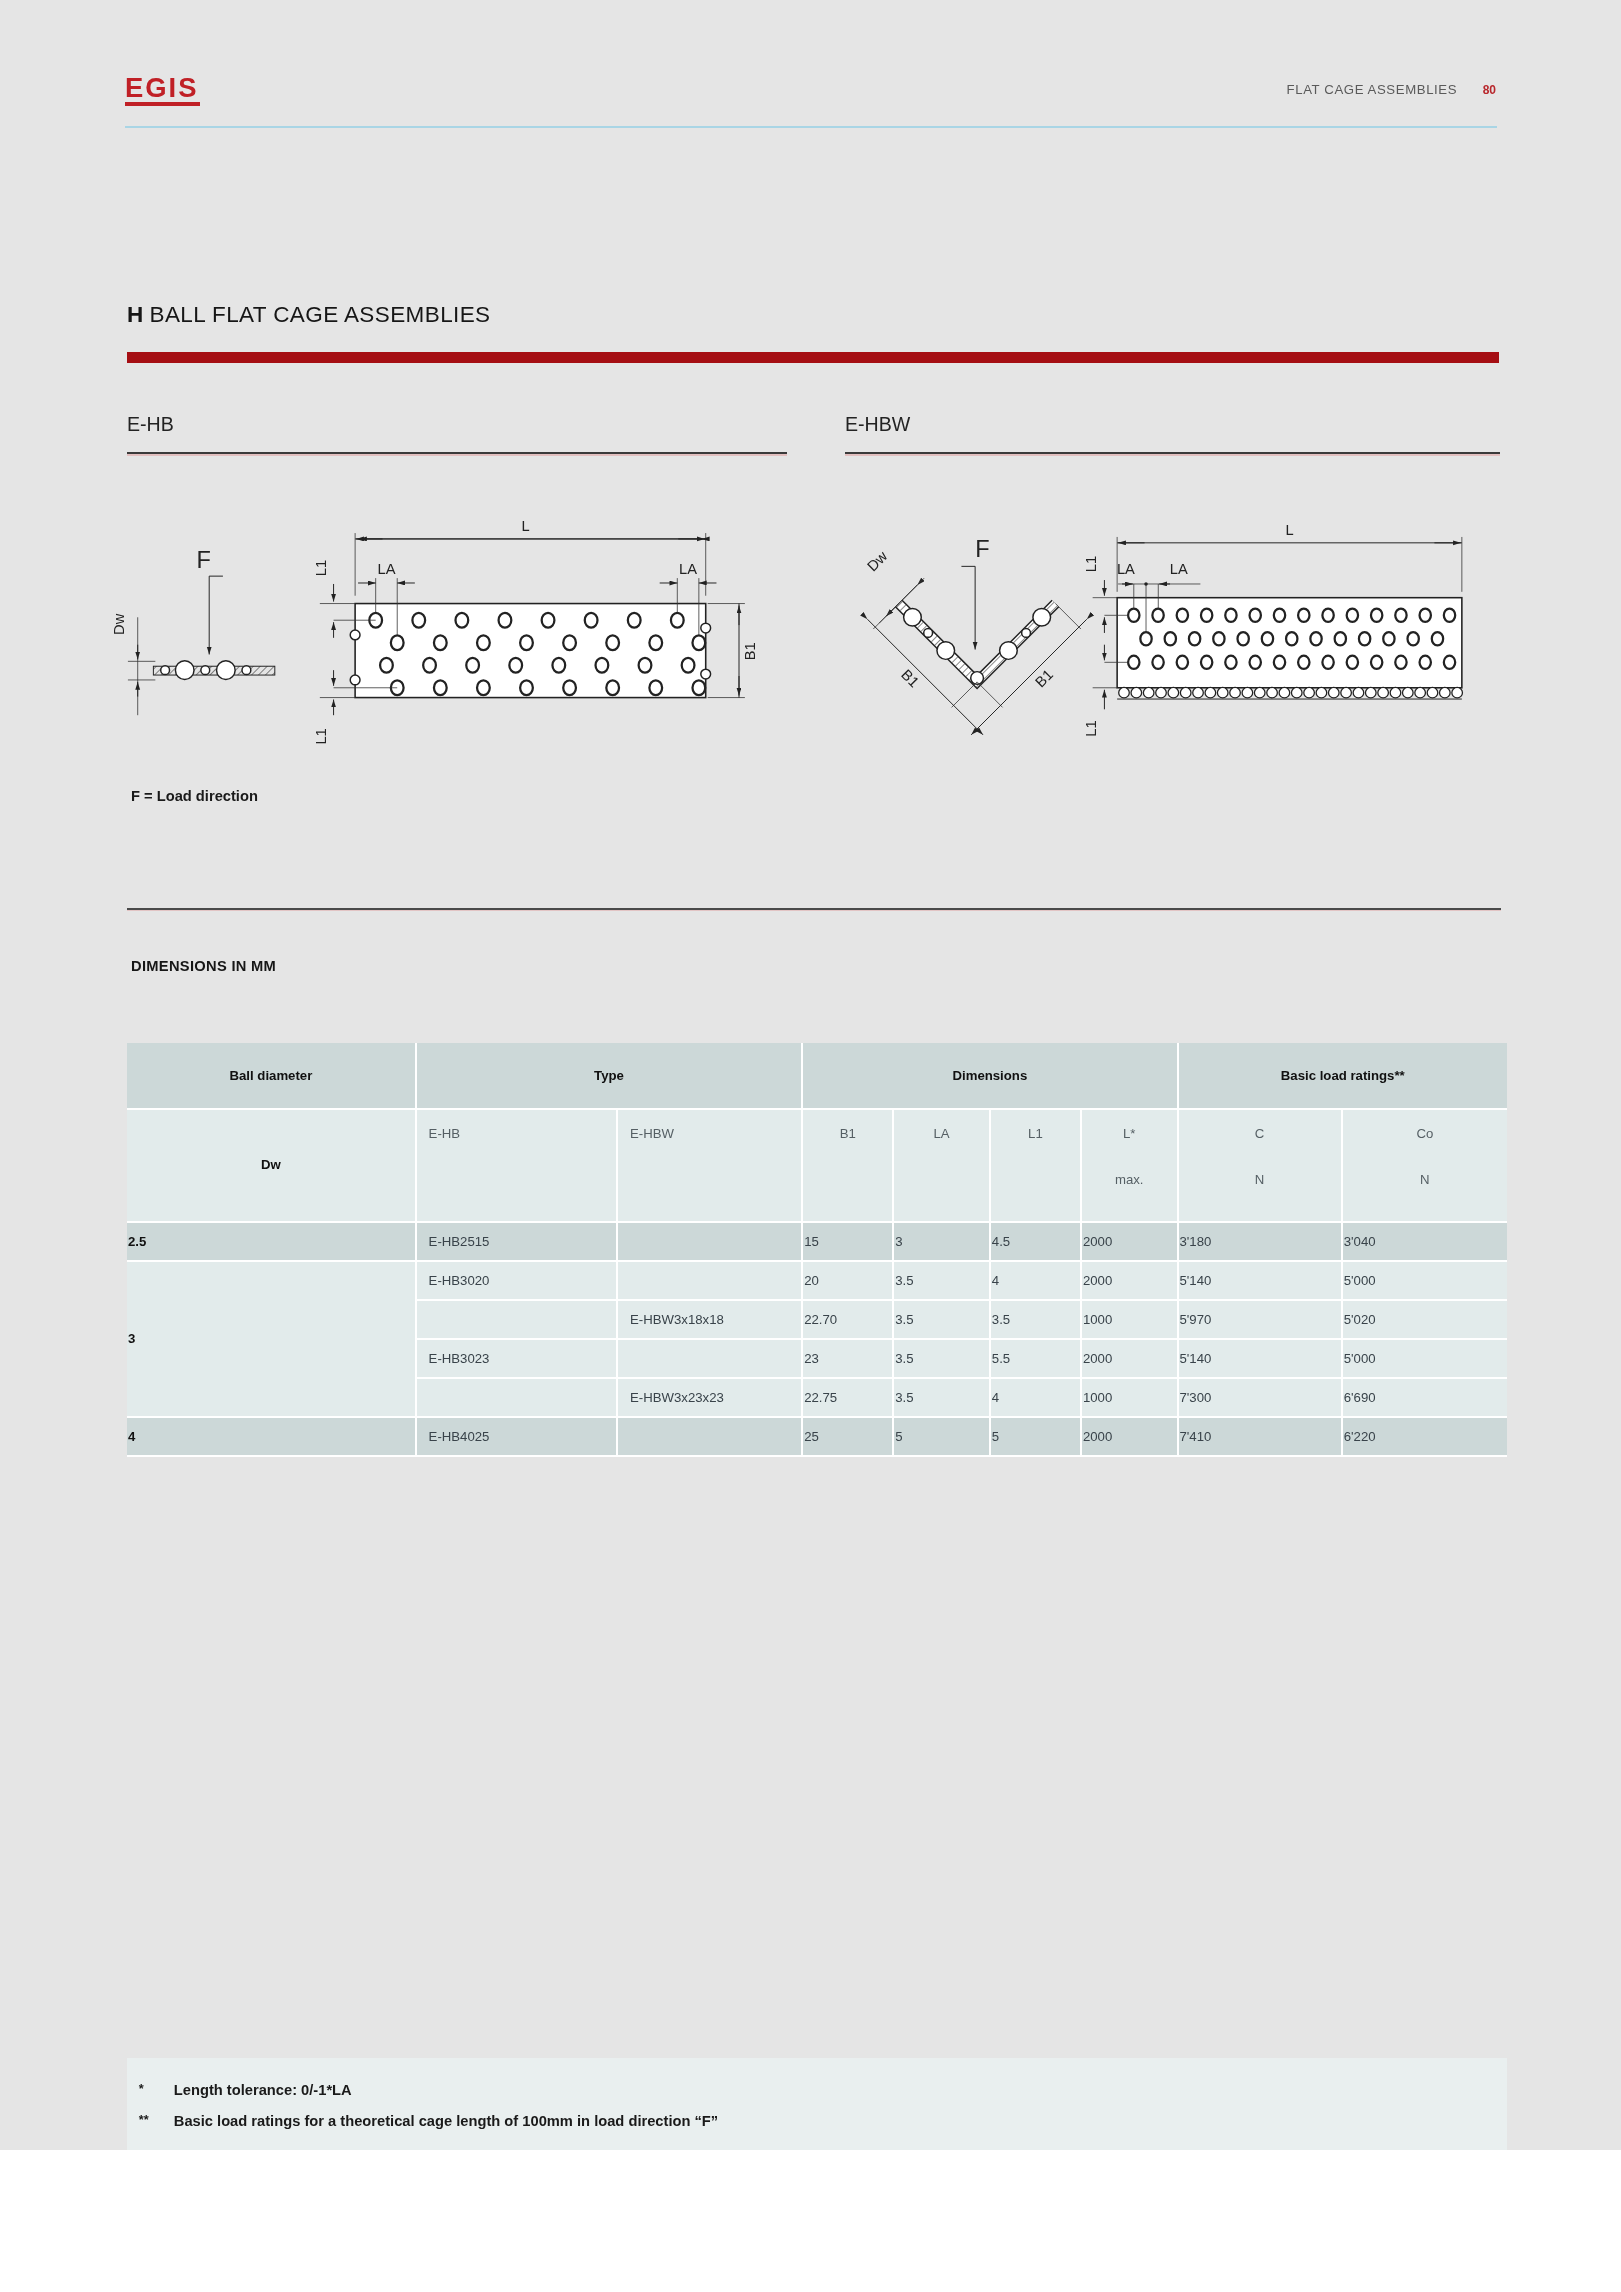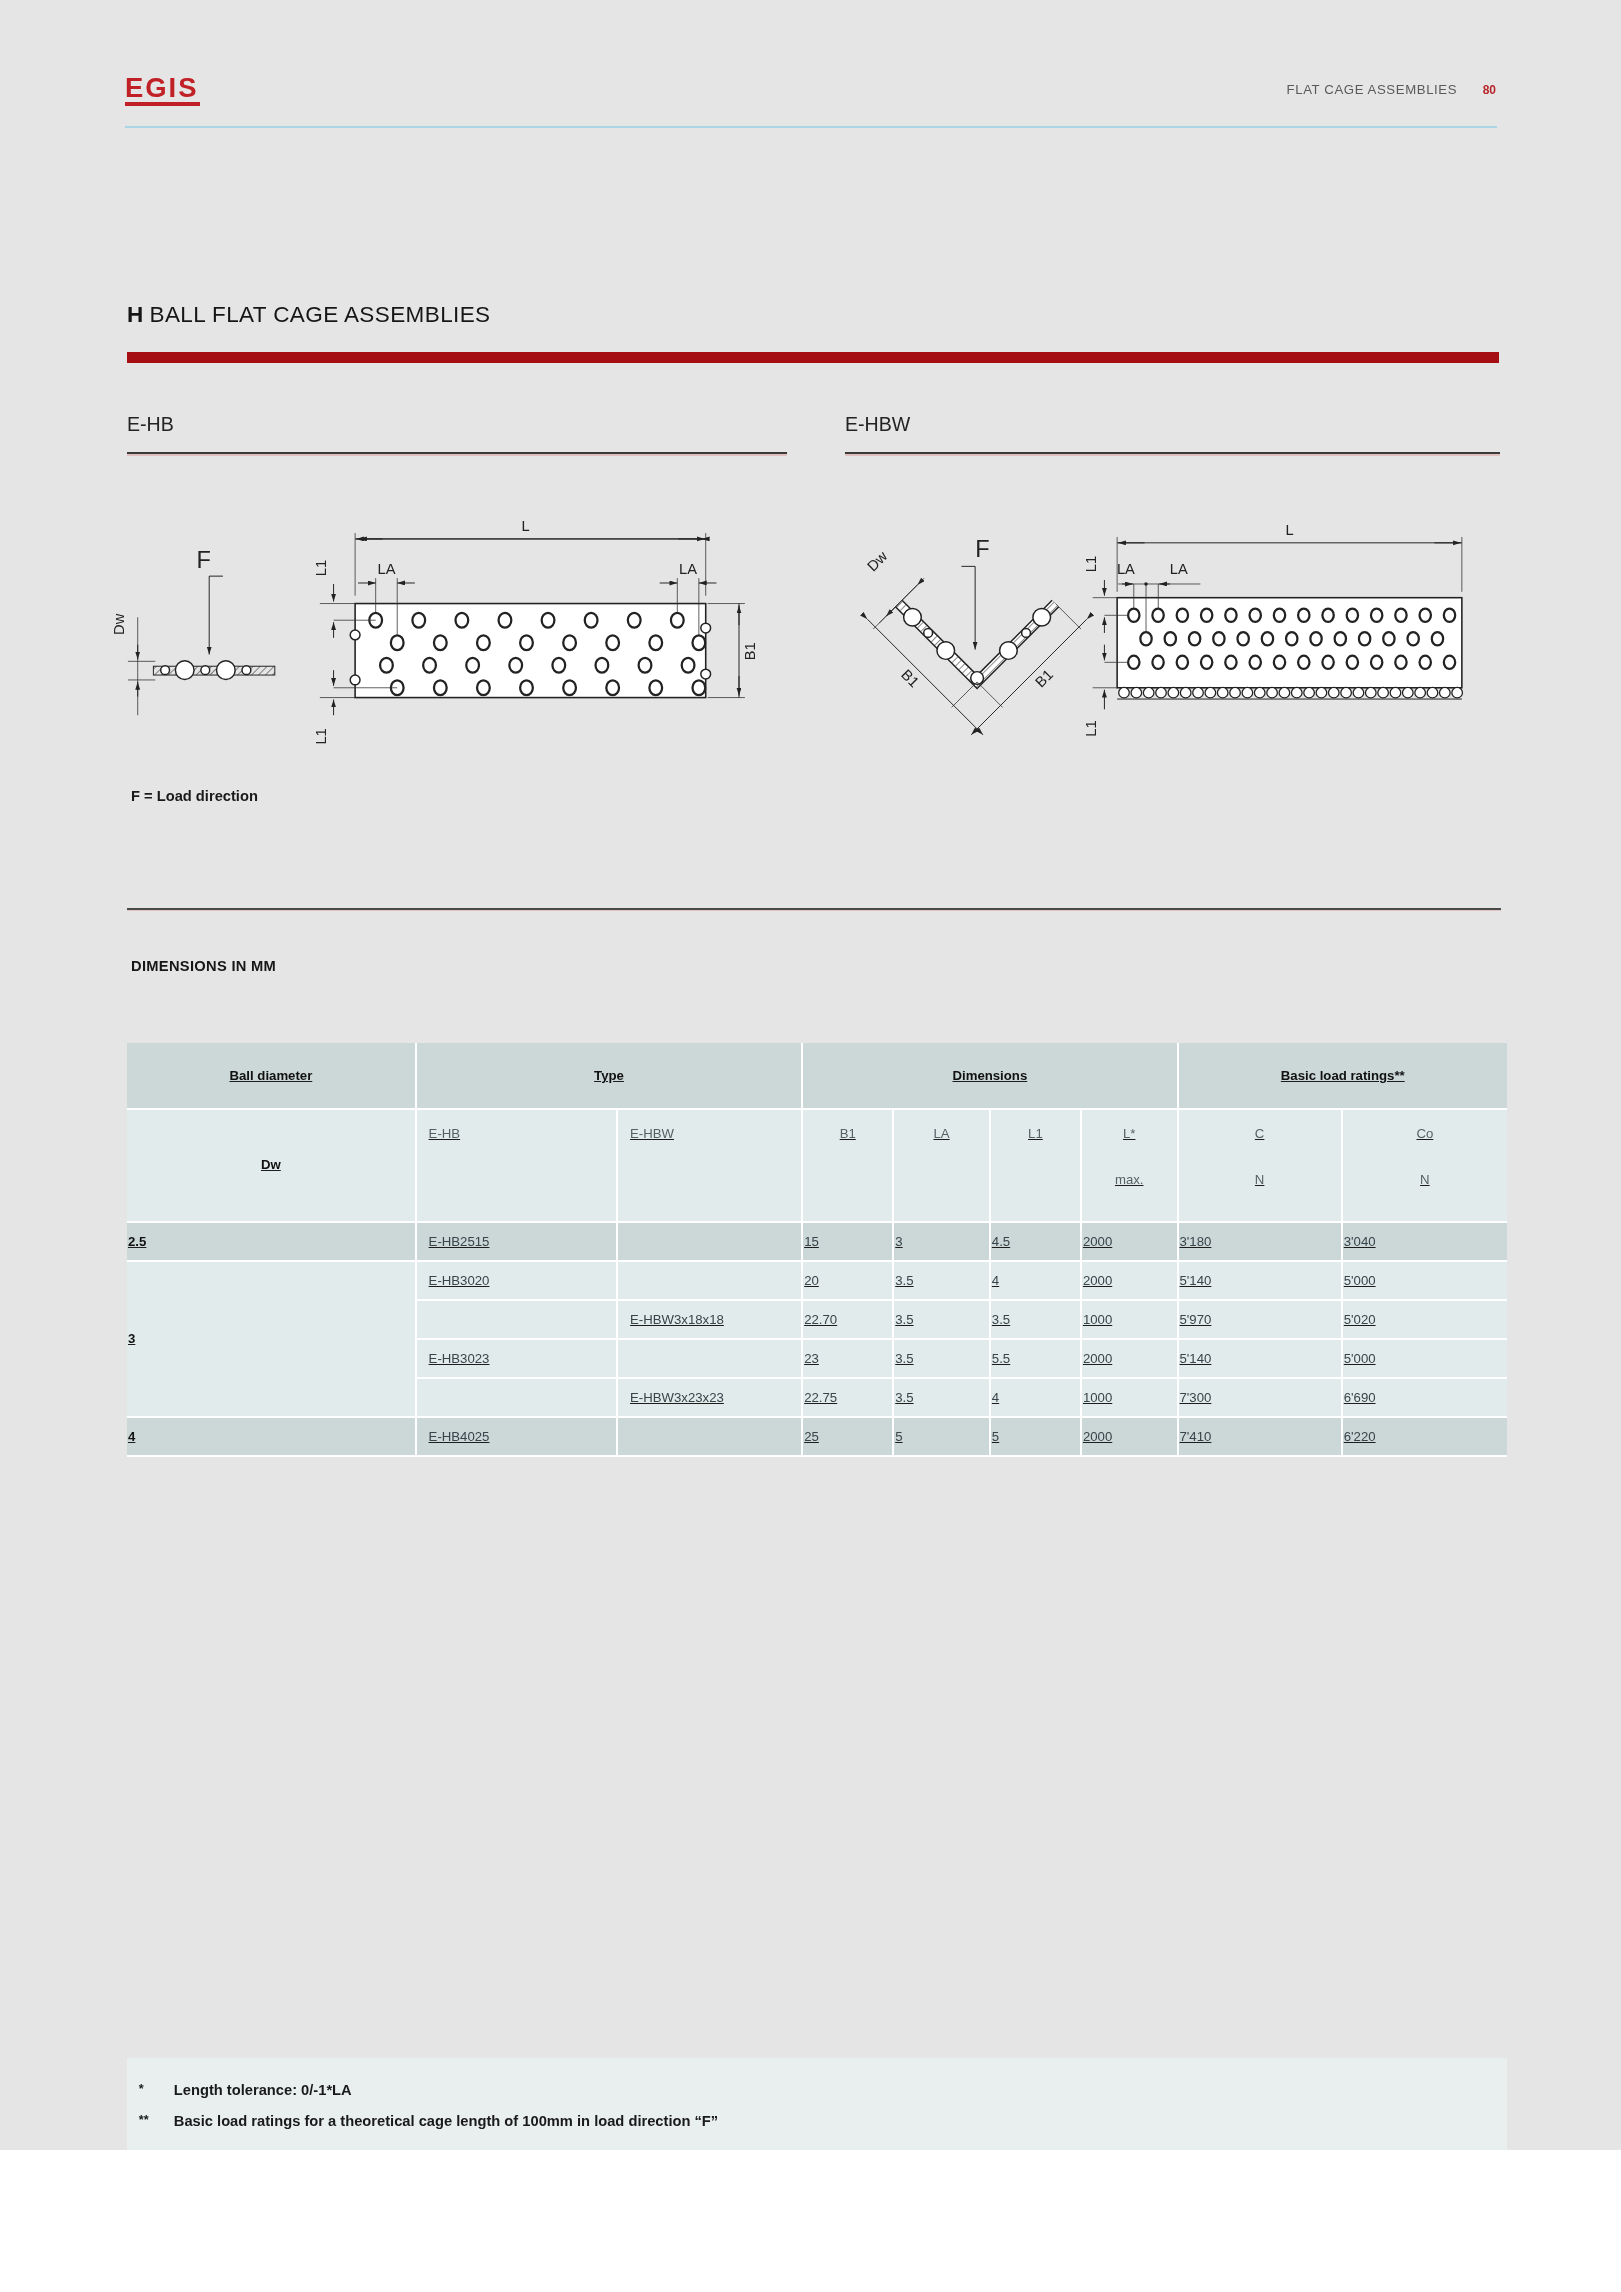--- a/index.html
+++ b/index.html
@@ -36,21 +36,21 @@
   .balls ellipse{fill:#fff;stroke:#222;stroke-width:1.3;}
   .ball{fill:#fff;stroke:#222;stroke-width:1.5;}
   .dimtext{font-size:15px;}
 
   .load-note{position:absolute;left:131px;top:788px;font-size:14.7px;font-weight:bold;color:#1a1a1a;}
   .divider{position:absolute;left:127px;top:908px;width:1374px;height:2px;background:#4a4a4a;box-shadow:0 1px 0 rgba(220,120,120,.3);}
 
   .dims-caption{position:absolute;left:131px;top:958px;font-size:14.7px;font-weight:bold;color:#161616;letter-spacing:0.3px;}
 
   
-  .tbl-wrap{position:absolute;left:127px;top:1043px;width:1380px;text-decoration:underline;}
+  .tbl-wrap{position:absolute;left:127px;top:1043px;width:1380px;}
   table{width:100%;border-collapse:separate;border-spacing:0;table-layout:fixed;}
   th,td{border-right:2.9px solid #fff;border-bottom:2.9px solid #fff;font-weight:normal;}
   th:last-child,td:last-child{border-right:none;}
   .ghead th{background:#ccd8d8;height:63px;font-size:13.2px;font-weight:bold;color:#111;
             text-align:center;vertical-align:middle;}
   .shead th{background:#e2ebeb;height:94px;font-size:13.2px;color:#555f64;
             text-align:center;vertical-align:top;padding-top:15.7px;}
   .shead th.dw{vertical-align:middle;padding-top:0;font-weight:bold;color:#111;}
   .shead th.lft{text-align:left;padding-left:11.8px;}
   .shead .bot{margin-top:31px;}

